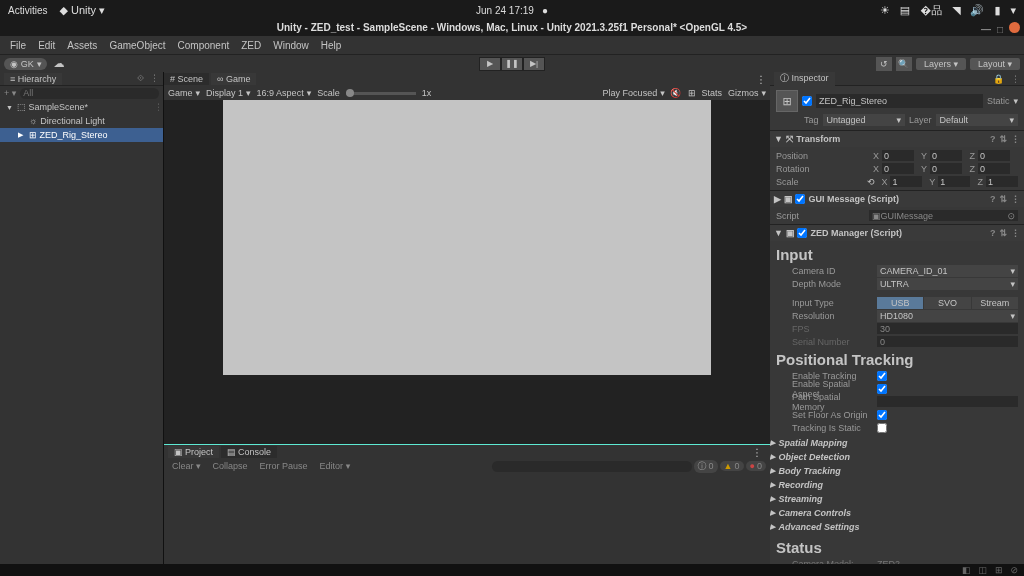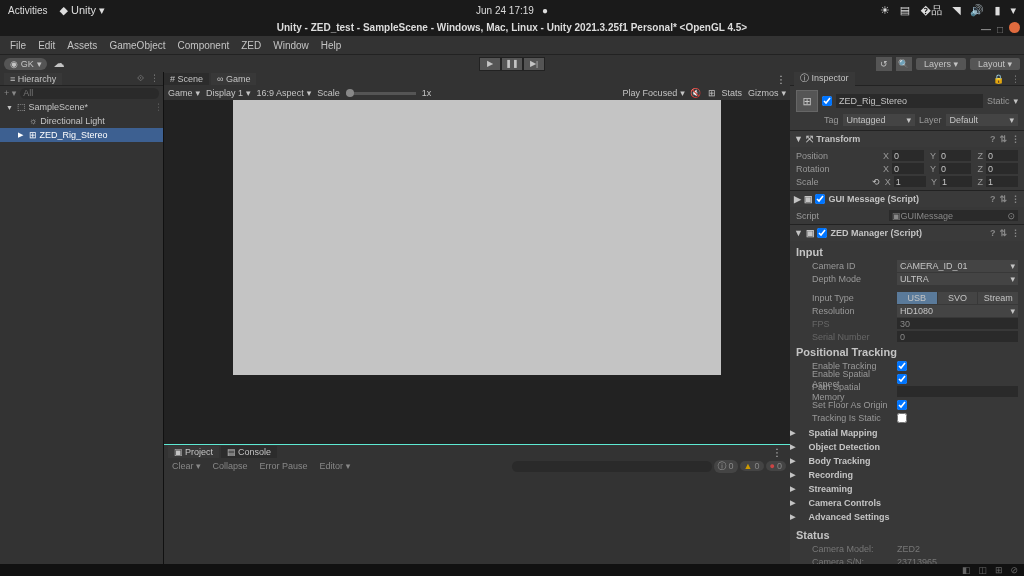--- a/index.html
+++ b/index.html
@@ -50,21 +50,21 @@
 .viewport { width:488px; height:275px; background:#c4c4c4; }
 
 .bottom-panel { height:120px; background:#333; border-top:1px solid #5eead4; }
 .bottomhead { height:14px; display:flex; align-items:center; padding:0 4px; gap:2px; }
 .bottomtools { height:14px; display:flex; align-items:center; padding:0 4px; gap:4px; font-size:9px; color:#888; }
 .bottomtools .item { padding:0 4px; }
 .bottomtools .rh { margin-left:auto; display:flex; gap:2px; align-items:center; }
 .bottomtools input { background:#2a2a2a; border:none; height:11px; width:200px; border-radius:6px; }
 .statchip { display:flex; align-items:center; gap:2px; background:#444; border-radius:6px; padding:0 4px; }
 
-.inspector { width:234px; background:#383838; display:flex; flex-direction:column; overflow-y:auto; }
+.inspector { width:254px; background:#383838; display:flex; flex-direction:column; overflow-y:auto; }
 .inspector::-webkit-scrollbar { width:0; }
 .objhead { padding:4px 6px; display:flex; flex-direction:column; gap:2px; background:#383838; }
 .objrow { display:flex; align-items:center; gap:4px; font-size:9px; }
 .objrow input[type=checkbox] { width:10px; height:10px; }
 .objname { background:#2a2a2a; border:none; color:#c4c4c4; flex:1; height:14px; padding:0 3px; font-size:9px; }
 .lbl { color:#999; font-size:9px; }
 .ddval { background:#444; padding:1px 4px; font-size:9px; flex:1; display:flex; justify-content:space-between; }
 
 .comp { border-top:1px solid #222; }
 .comphead { height:16px; background:#3a3a3a; display:flex; align-items:center; padding:0 4px; gap:3px; font-size:9px; font-weight:bold; }
@@ -74,22 +74,22 @@
 .prow .pl { color:#999; width:90px; }
 .prow .pl.sub { padding-left:8px; width:90px;margin-left:8px; }
 .prow .ax { color:#999; width:10px; text-align:right; }
 .nfield { background:#2a2a2a; border:none; color:#c4c4c4; height:11px; width:32px; padding:0 2px; font-size:9px; }
 .wfield { background:#444; border:none; color:#c4c4c4; height:12px; flex:1; padding:0 3px; font-size:9px; display:flex; align-items:center; justify-content:space-between; }
 .rfield { background:#2a2a2a; color:#888; flex:1; height:11px; display:flex; align-items:center; padding:0 3px; font-size:9px; }
 .cb { width:10px; height:10px; }
 .seg { display:flex; flex:1; gap:1px; }
 .segbtn { flex:1; background:#444; text-align:center; height:12px; line-height:12px; font-size:9px; }
 .segbtn.active { background:#5a7a9a; }
-.sect { font-weight:bold; color:#c4c4c4; margin:3px 0 1px; font-size:11px; }
-.fold { display:flex; align-items:center; height:14px; font-size:9px; font-weight:bold; gap:13px; padding-left:0; }
+.sect { font-weight:bold; color:#c4c4c4; margin:3px 0 1px; font-size:15px; }
+.fold { display:flex; align-items:center; height:14px; font-size:9px; font-weight:bold; gap:3px; padding-left:0;font-style:italic; }
 .fold .arrow { font-size:7px; }
 
 .systray { position:absolute; bottom:0; left:0; right:0; height:12px; background:#111; display:flex; justify-content:flex-end; align-items:center; gap:8px; padding:0 6px; font-size:9px; color:#666; }
 
 .cube3d { width:22px; height:22px; background:#555; border:1px solid #666; display:flex; align-items:center; justify-content:center; font-size:11px; }
 </style>
 </head>
 <body>
 
 <div class="topbar">

